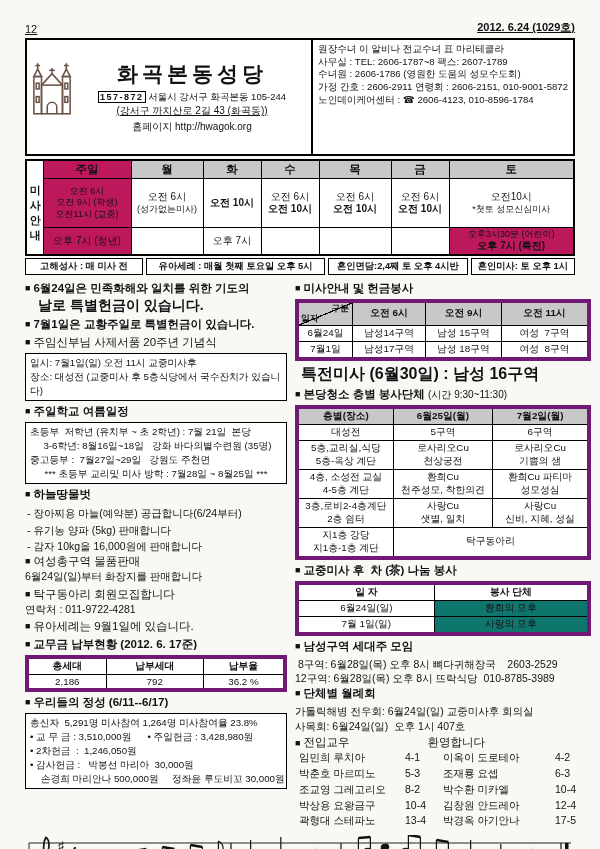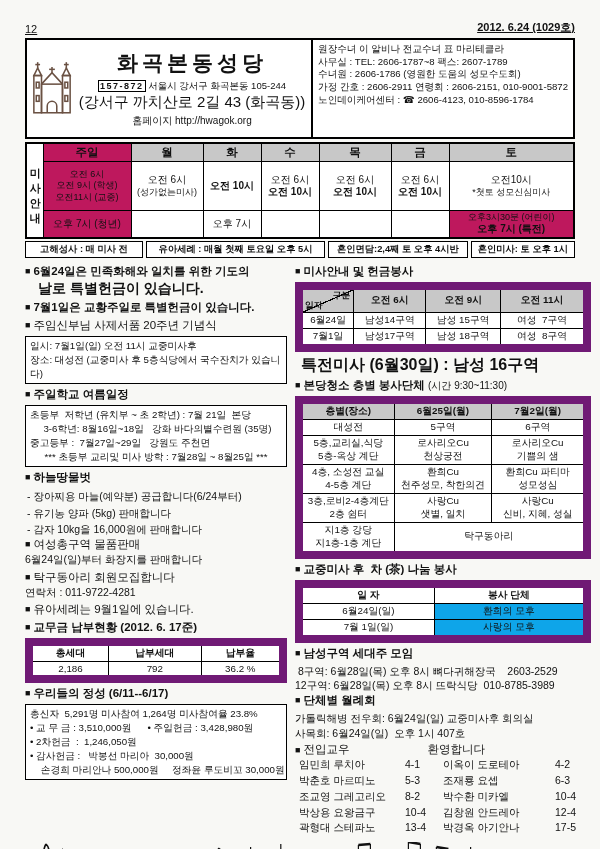--- a/index.html
+++ b/index.html
@@ -11,26 +11,26 @@
   }
   .page{box-sizing:border-box;width:600px;height:849px;padding:20px 25px 0;overflow:hidden;}
   .pre{white-space:pre;}
   .b{font-weight:bold;}
   
   .topmeta{display:flex;justify-content:space-between;align-items:flex-end;font-size:11px;margin-bottom:3px;}
   .topmeta .pageno{text-decoration:underline;padding-right:30px;}
   .topmeta .issue{text-decoration:underline;font-weight:bold;}
   
   .headerbox{display:flex;border:2px solid #000;background:#fff;}
-  .hleft{width:308px;border-right:2px solid #000;display:flex;align-items:center;gap:4px;padding:9px 4px;box-sizing:border-box;}
+  .hleft{width:308px;border-right:2px solid #000;display:flex;align-items:flex-start;gap:4px;padding:20px 4px;box-sizing:border-box;}
   .hl-text{flex:1;text-align:center;}
   .church-name{font-size:21px;font-weight:bold;letter-spacing:4px;}
   .addr1{font-size:9.5px;margin-top:3px;white-space:nowrap;}
   .postal{font-weight:bold;border:1px solid #000;padding:0 1px;letter-spacing:1.5px;font-size:9px;}
-  .addr2{font-size:15px;}
+  .addr2{font-size:10px;text-decoration:underline;}
   .homepage{font-size:10px;margin-top:2px;}
   .hright{flex:1;padding:3px 5px;box-sizing:border-box;font-size:9.6px;line-height:1.32;}
   .hright div{white-space:nowrap;}
   
   .mass{border-collapse:collapse;width:550px;margin-top:3px;border:2px solid #000;table-layout:fixed;background:#fff;}
   .mass th,.mass td{border:1px solid #000;text-align:center;padding:1px 0;font-size:10px;vertical-align:middle;}
   .mass th{background:#c8c8c8;font-size:11.5px;height:15px;}
   .mass .side{background:#fff;width:17px;padding:0;}
   .vert{writing-mode:vertical-rl;text-orientation:upright;font-weight:bold;font-size:11px;letter-spacing:4px;margin:0 auto;}
   .mass .shade{background:#be185d;}
@@ -46,25 +46,25 @@
   .colL{width:262px;}
   .colR{flex:1;}
   .sec{margin-bottom:3px;}
   .bullet{font-size:11.5px;line-height:1.3;}
   .bullet .sq{font-size:9px;vertical-align:1px;margin-right:3px;}
   .cont{margin-left:13px;font-size:14px;line-height:1.3;}
   .boxed{border:1px solid #000;background:#fff;padding:2px 4px;font-size:9.7px;line-height:1.45;margin:2px 0 3px;}
   .boxed .bc{text-align:center;font-weight:normal;}
   .items{font-size:10.5px;line-height:1.55;margin-left:2px;}
   
-  table.small{border-collapse:collapse;width:100%;border:8px solid #701a75;background:#fff;margin:2px 0 3px;}
+  table.small{border-collapse:collapse;width:100%;border:4px solid #701a75;background:#fff;margin:2px 0 3px;}
   table.small th,table.small td{border:1px solid #000;font-size:9.8px;text-align:center;padding:1px 2px;}
   table.small th{font-weight:bold;}
   th.gray{background:#c8c8c8;}
-  td.gray{background:#0ea5e9;}
+  td.gray{background:#0f766e;}
   .diag{position:relative;background:linear-gradient(to bottom right,transparent 48.6%,#000 48.6%,#000 51.4%,transparent 51.4%),#c8c8c8;height:20px;}
   .diag .ct{position:absolute;top:0;right:3px;font-size:8.8px;font-weight:bold;}
   .diag .cb{position:absolute;bottom:0;left:2px;font-size:8.8px;font-weight:bold;}
   .head12{font-size:16px;font-weight:bold;line-height:1.25;}
   .sub{font-weight:normal;font-size:10px;}
   .plain{font-size:10.5px;line-height:1.4;}
   .newgrid{display:grid;grid-template-columns:104px 36px 110px 36px;font-size:10.5px;line-height:1.5;column-gap:2px;margin-left:4px;}
   .newhead{display:flex;font-size:11.5px;margin-top:2px;}
   .newhead .wel{margin-left:78px;}
   

